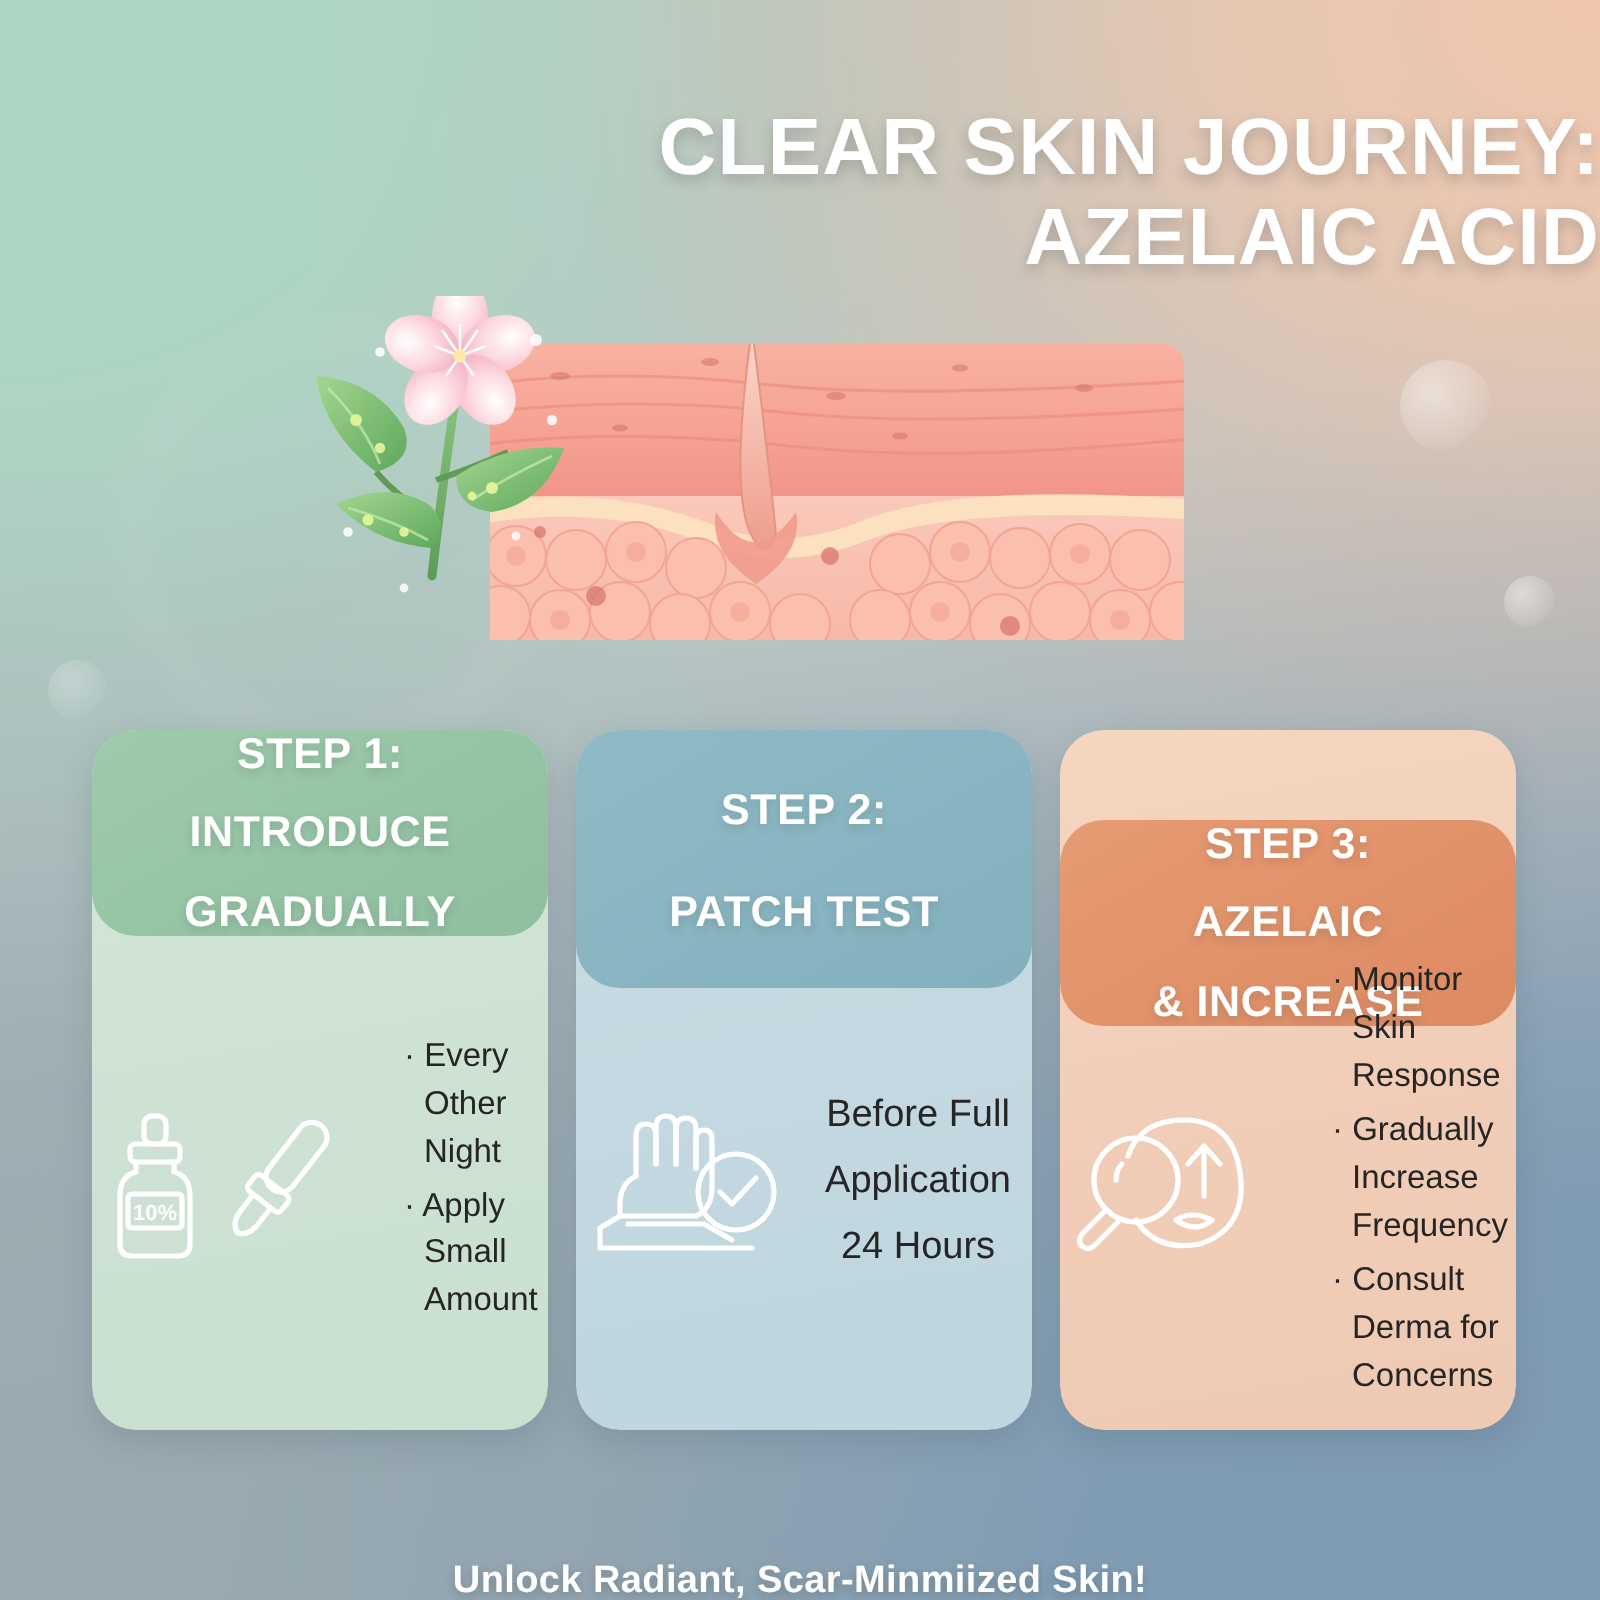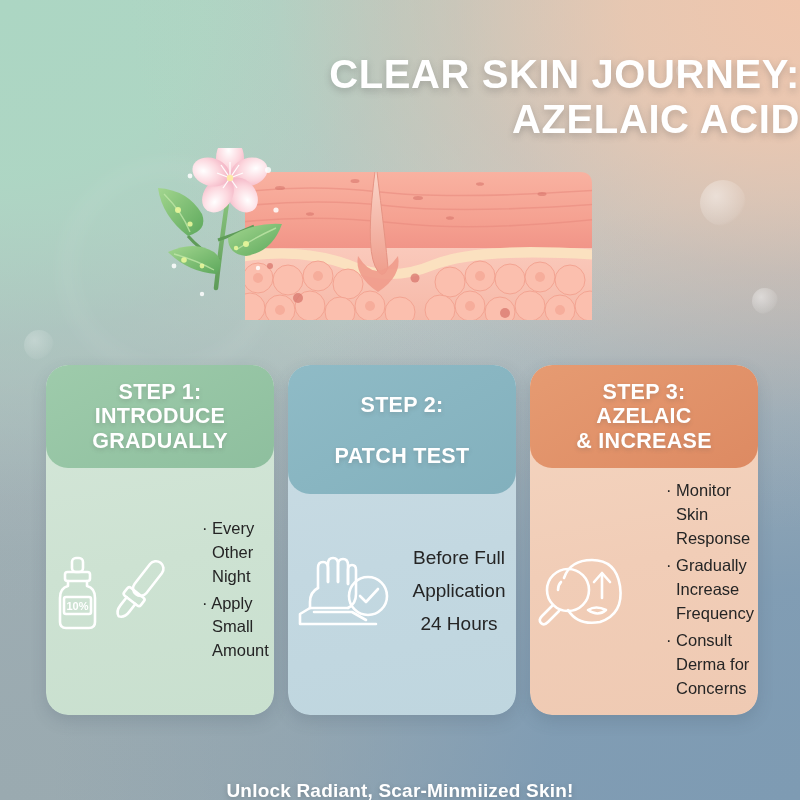--- a/index.html
+++ b/index.html
@@ -33,34 +33,34 @@
   .illus{position:absolute;left:150px;top:148px;width:450px;height:180px;}
 
   
   .cards{position:absolute;left:46px;top:365px;width:712px;height:350px;display:flex;gap:14px;}
   .card{
     position:relative;width:228px;border-radius:22px;overflow:hidden;
     box-shadow:0 6px 16px rgba(60,80,95,.18);
   }
   .card-head{
     height:103px;border-radius:22px;
-    display:flex;align-items:center;justify-content:center;flex-direction:column;
+    display:flex;align-items:center;justify-content:space-between;flex-direction:column;
     color:#fff;font-weight:bold;font-size:21.5px;line-height:1.14;text-align:center;
     letter-spacing:.3px;text-shadow:0 2px 4px rgba(80,80,80,.22);
     position:relative;z-index:2;
   }
   .card-head .hl{display:block;}
   .card-body{position:absolute;left:0;right:0;top:0;bottom:0;border-radius:22px;z-index:1;}
   .card-inner{position:absolute;left:0;right:0;top:103px;bottom:0;z-index:2;display:flex;align-items:center;}
   .icon-wrap{height:96px;display:flex;align-items:center;justify-content:center;width:100%;}
   .c1 .card-head{background:linear-gradient(150deg,#9ecbab 0%,#8ebf9e 100%);}
   .c1 .card-body{background:linear-gradient(170deg,#d5e7d9 0%,#cde2d2 55%,#c9e0cf 100%);}
   .c2 .card-head{background:linear-gradient(150deg,#8fbbc6 0%,#82b0bd 100%);}
   .c2 .card-body{background:linear-gradient(170deg,#cbdde4 0%,#c3d8e1 55%,#bfd6df 100%);}
-  .c3 .card-head{background:linear-gradient(150deg,#e69b72 0%,#dd8a62 100%);}
+  .c3 .card-head{background:linear-gradient(150deg,#e69b72 0%,#dd8a62 100%);margin-top:45px;}
   .c3 .card-body{background:linear-gradient(170deg,#f5d6c1 0%,#f1cdb7 55%,#efcab3 100%);}
   .c2 .card-head{justify-content:space-around;padding:14px 16px 12px;}
 
   .bullets{padding:0 0 0 16px;margin:0;list-style:none;width:100%;box-sizing:border-box;}
   .bullets li{
     color:#252525;font-size:16.5px;line-height:1.45;margin-bottom:3px;
     padding-left:10px;text-indent:-10px;
   }
   .bullets li::before{content:"· ";}
   .centered-lines{width:100%;text-align:center;color:#252525;font-size:19px;line-height:1.72;}

